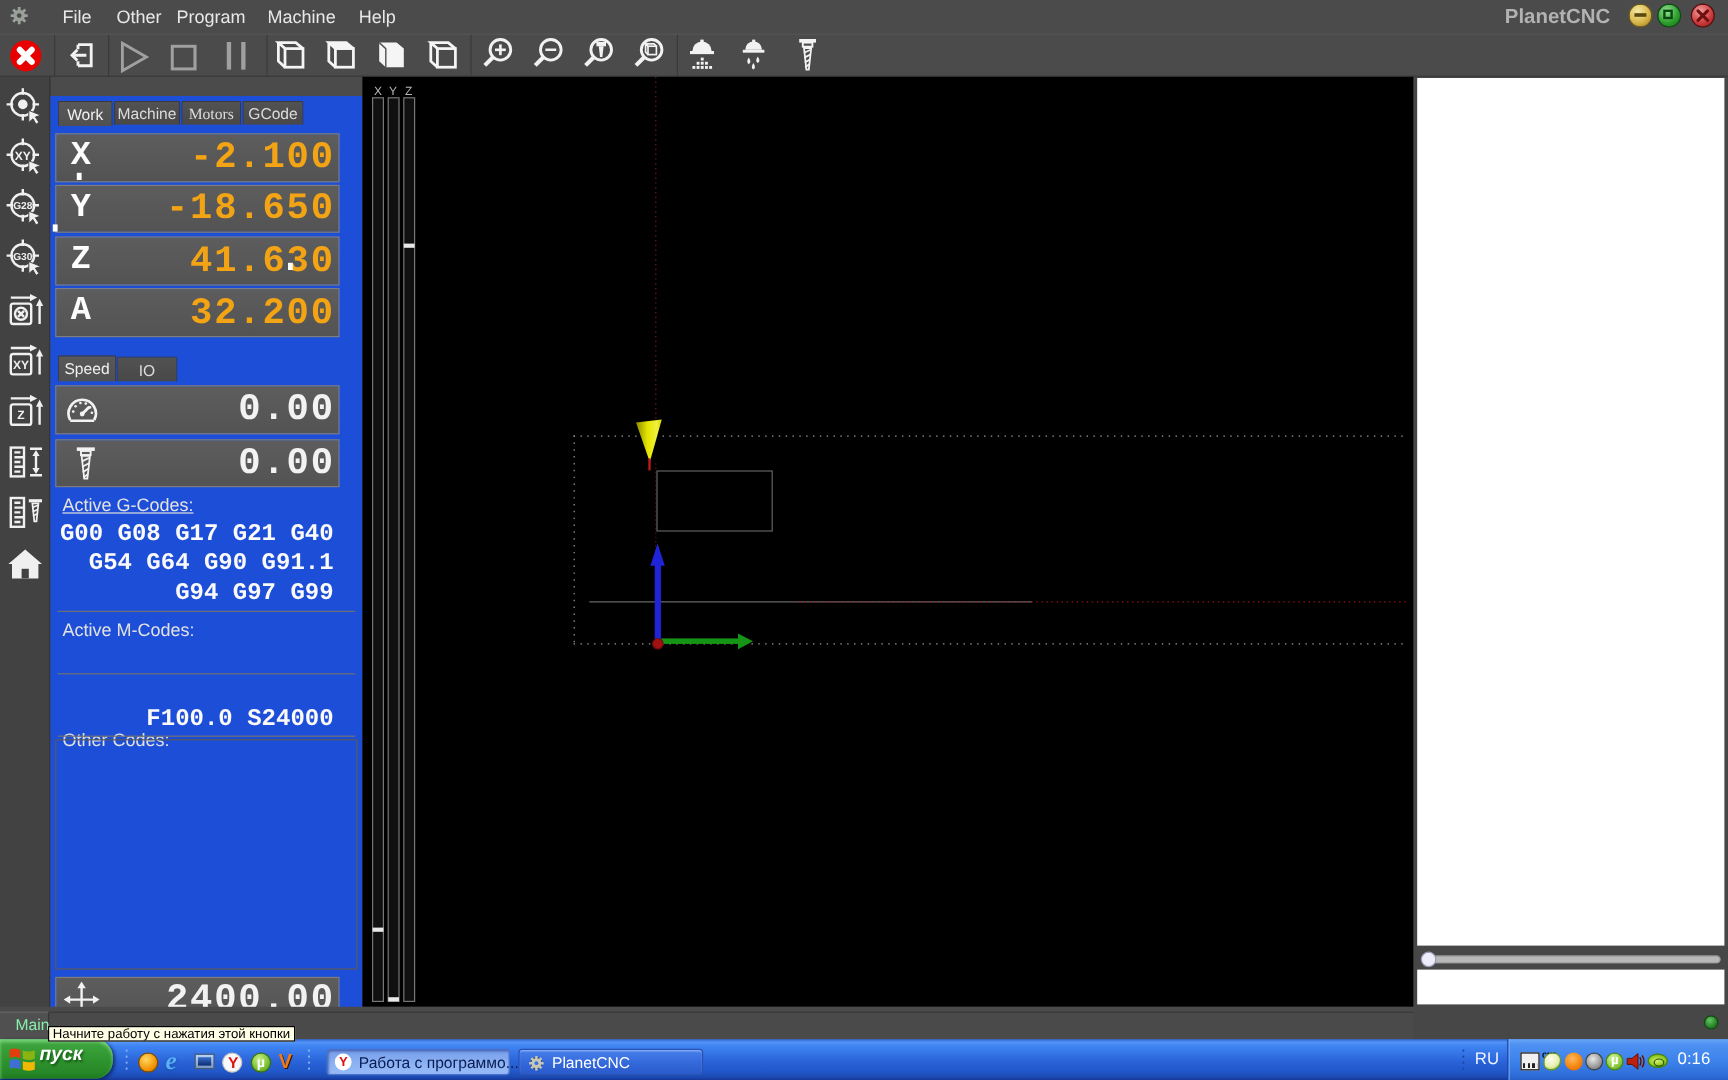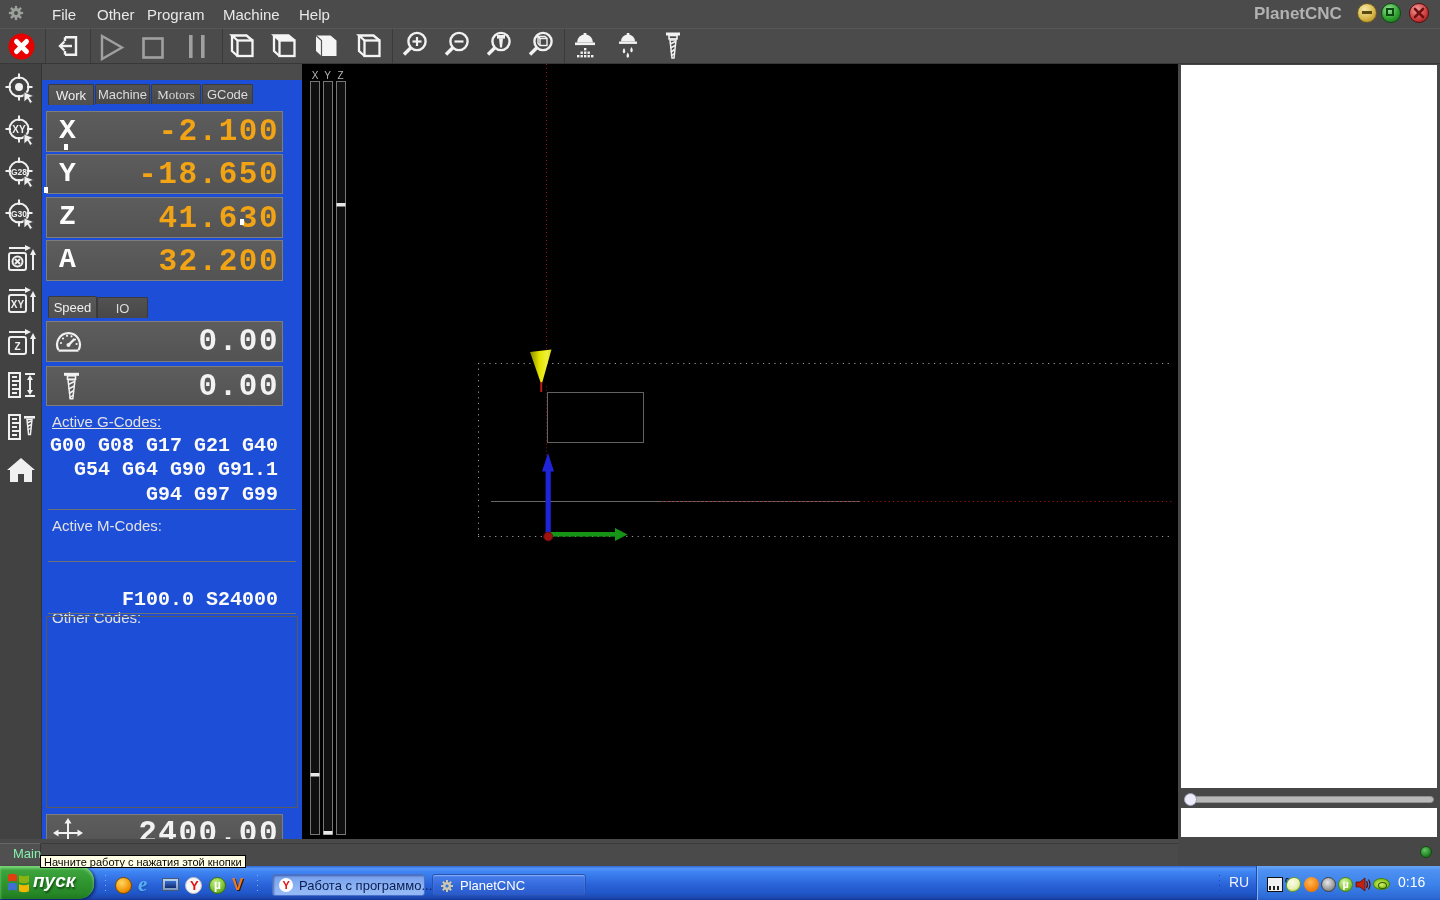--- a/index.html
+++ b/index.html
@@ -461,21 +461,21 @@
 
   <div class="abs" style="left:0;top:0;width:94px;height:33px;border-radius:0 15px 15px 0;background:linear-gradient(#51b651 0%,#3da33d 14%,#2f952f 50%,#268726 85%,#1d791d 100%);box-shadow:inset 0 2px 3px #7ed67e, 2px 1px 3px rgba(0,0,30,0.5);">
     <svg class="abs" style="left:7px;top:5px" width="24" height="23" viewBox="0 0 24 23">
       <g transform="skewY(-6)">
         <path d="M1,4 q4,-2 9,1 v7 q-5,-3 -9,-1 z" fill="#e23d0e"></path>
         <path d="M12,5.6 q5,2.4 10,1 v7 q-5,1.6 -10,-1 z" fill="#8ab412"></path>
         <path d="M1,13 q4,-2 9,1 v7 q-5,-3 -9,-1 z" fill="#3f6fd4"></path>
         <path d="M12,14.6 q5,2.4 10,1 v7 q-5,1.6 -10,-1 z" fill="#f0b800"></path>
       </g>
     </svg>
-    <span class="abs" style="left:33px;top:4px;color:#fff;font-weight:bold;font-style:italic;font-size:19px;text-shadow:1px 2px 2px rgba(0,40,0,0.6);">пуск</span>
+    <span class="abs" style="left:33px;top:4px;color:#fff;font-weight:bold;font-style:italic;font-size:16px;text-shadow:1px 2px 2px rgba(0,40,0,0.6);">пуск</span>
   </div>
 
   <div class="abs" style="left:104px;top:7px;width:3px;height:20px;background-image:radial-gradient(circle,#8ab2f5 30%,transparent 32%);background-size:3px 5px;"></div>
   <div class="abs" style="left:256px;top:7px;width:3px;height:20px;background-image:radial-gradient(circle,#8ab2f5 30%,transparent 32%);background-size:3px 5px;"></div>
 
   <div class="qi" style="left:115px;top:11px;border-radius:50%;background:radial-gradient(circle at 38% 32%,#ffd860,#f09000 65%,#b05800);border:1px solid #7a4a00;box-sizing:border-box;"></div>
   <span class="qi" style="left:138px;top:6px;color:#5ab0f5;font:italic bold 21px 'Liberation Serif';text-shadow:0 1px 2px #1a50a8;">e</span>
   <div class="qi" style="left:162px;top:12px;height:13px;background:linear-gradient(#b8d4f0,#7898c0);border:1px solid #465a78;box-sizing:border-box;">
       <div style="margin:2px;height:7px;background:linear-gradient(#3a70d0,#102a70);"></div>
     </div>

